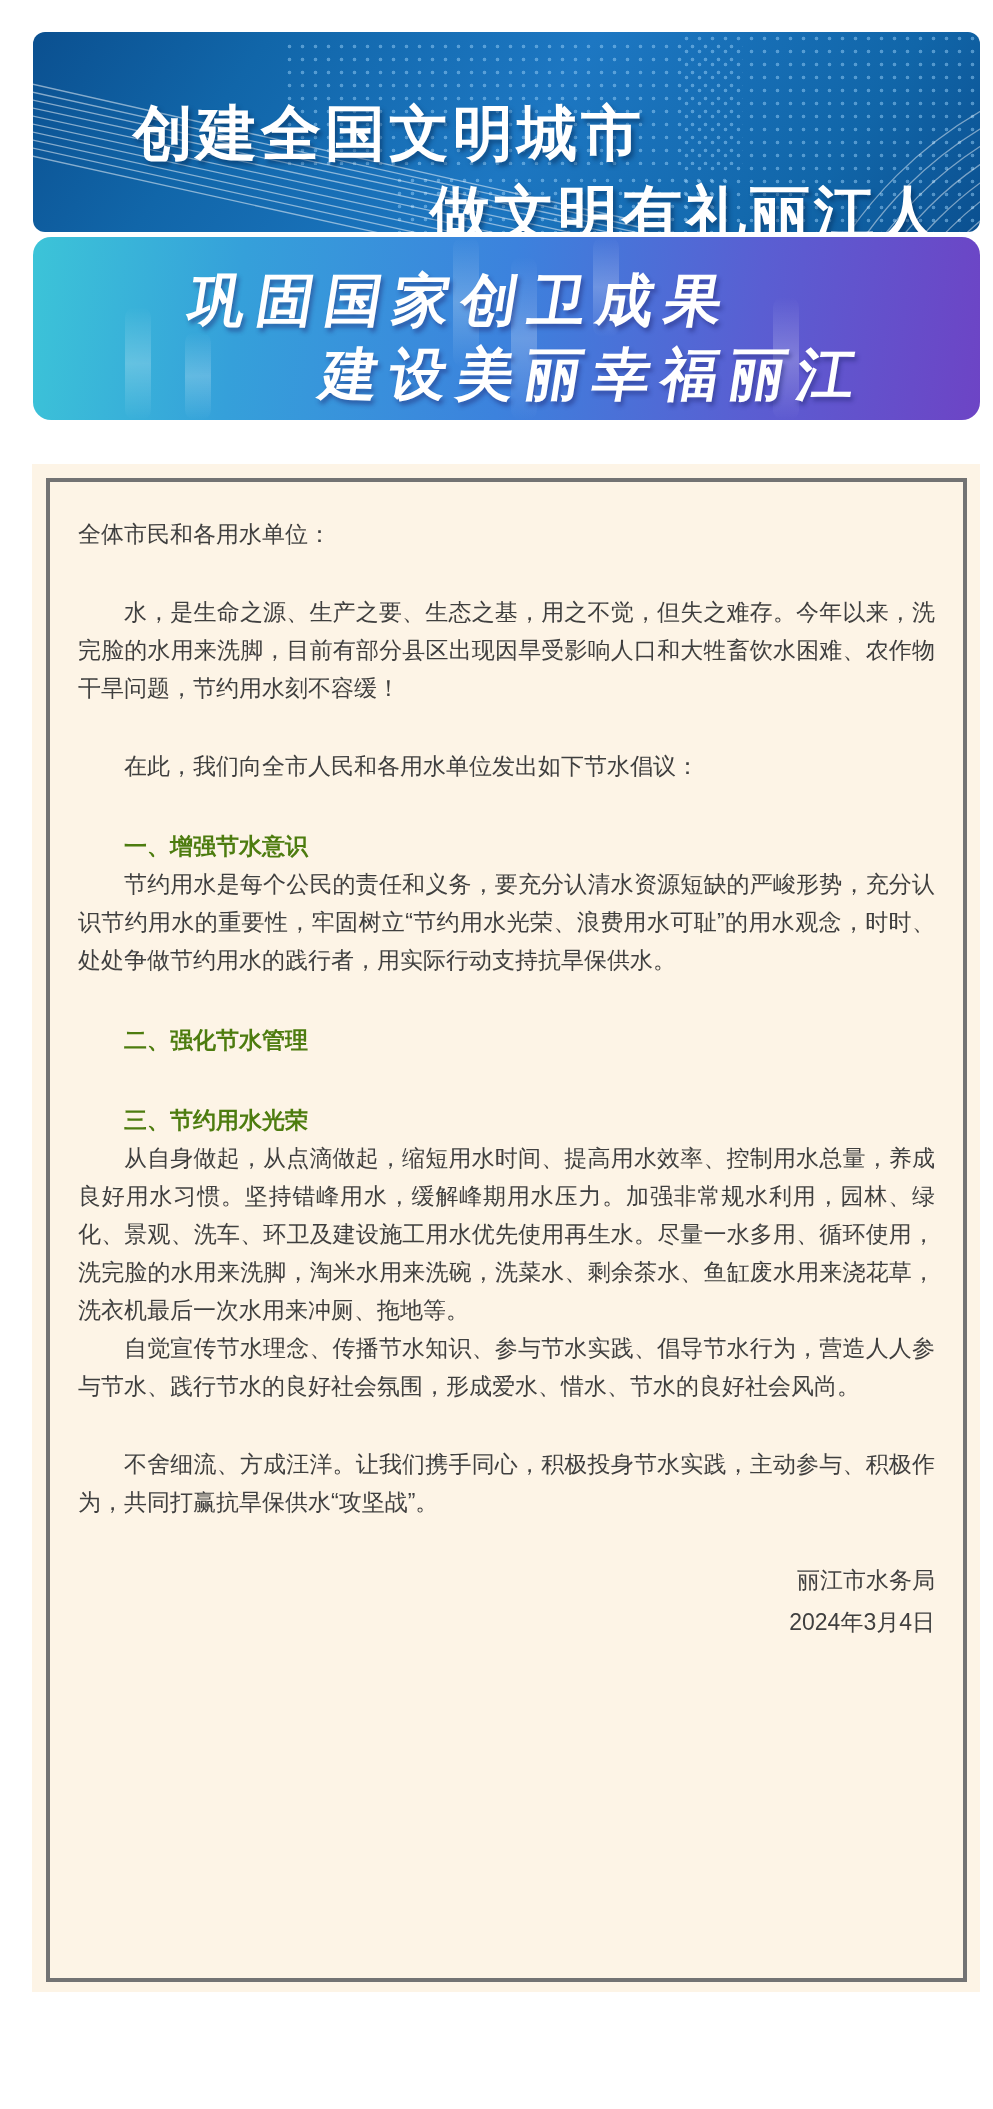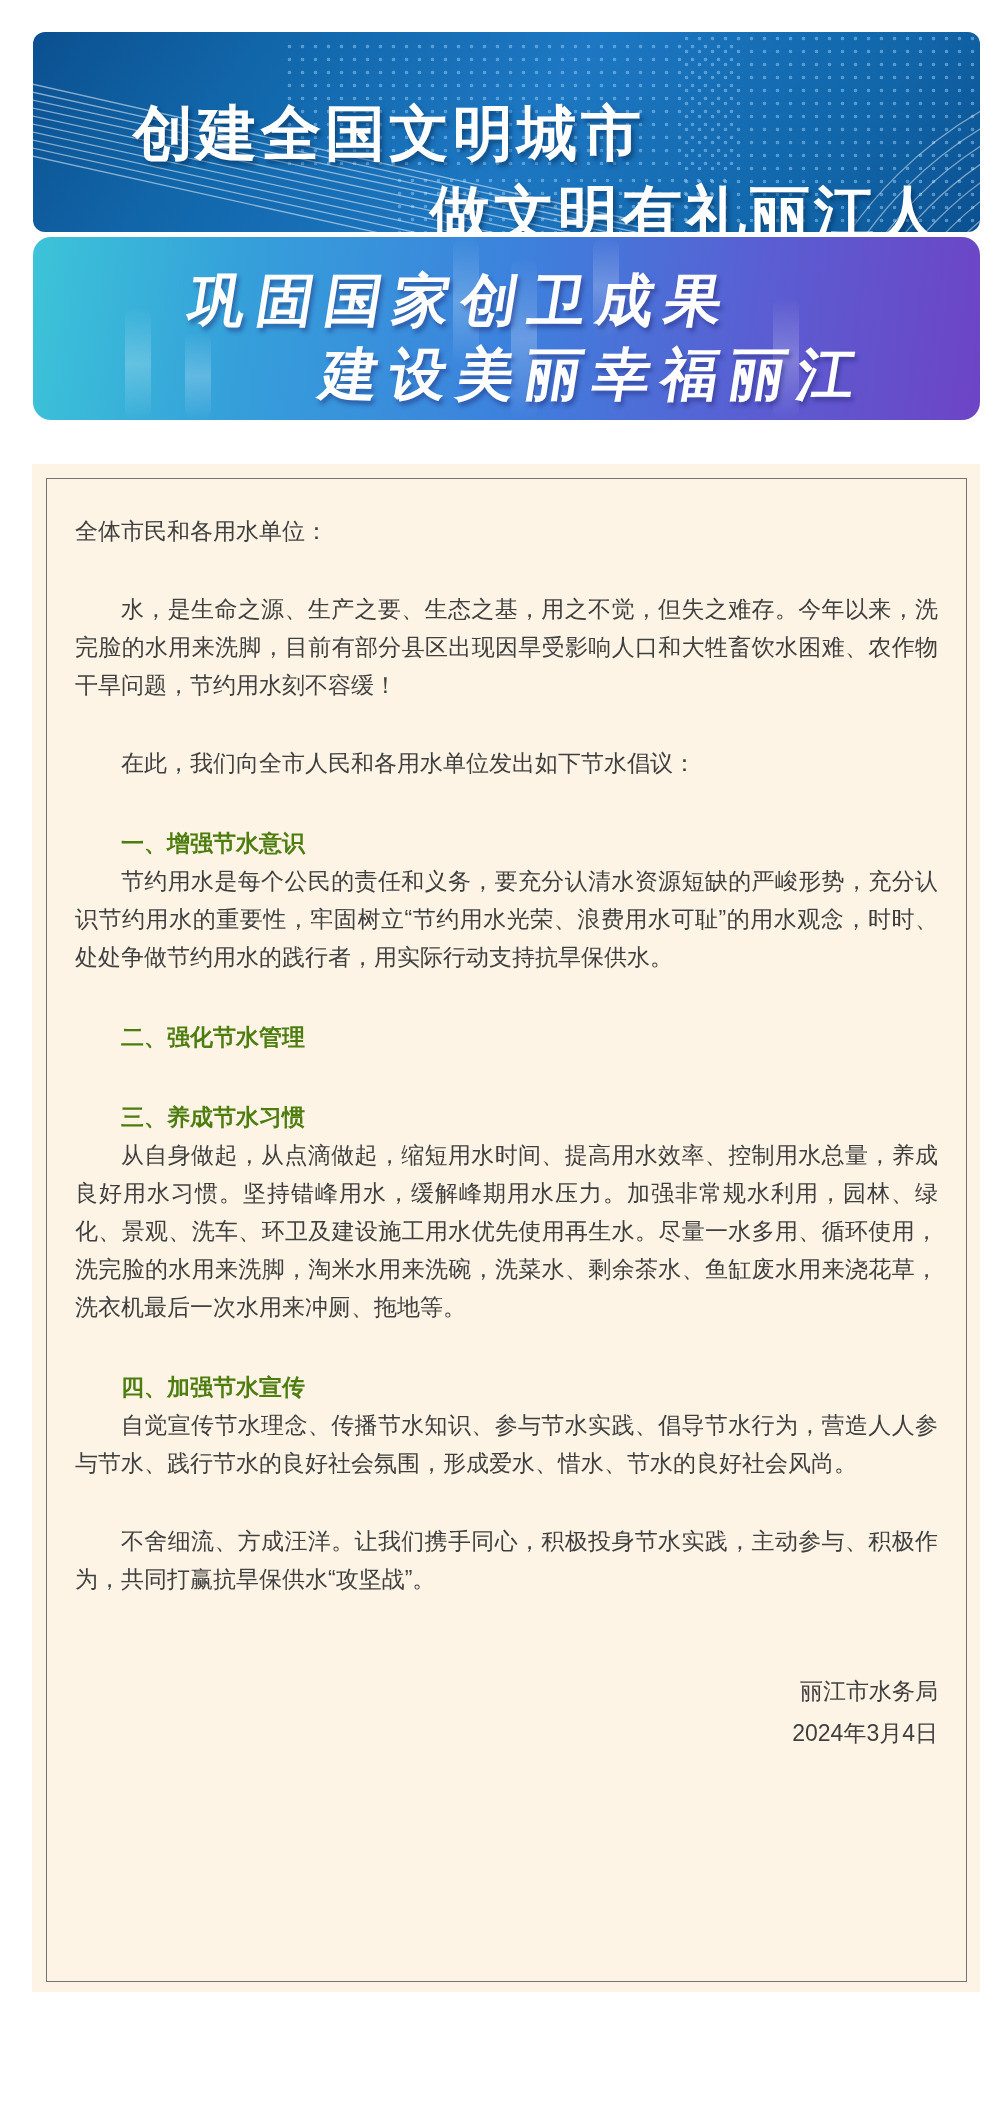--- a/index.html
+++ b/index.html
@@ -60,33 +60,33 @@
   .b2-line1{position:absolute;left:152px;top:26px;font-size:57px;}
   .b2-line2{position:absolute;left:296px;top:100px;font-size:57px;}
 
   
   .card{
     position:absolute;left:32px;top:464px;width:948px;height:1528px;
     background:#fdf4e6;
   }
   .card-inner{
     position:absolute;left:14px;top:14px;right:13px;bottom:10px;
-    border:1px solid #737373;
+    border:4px solid #737373;
     box-sizing:border-box;
     padding:33px 28px 0 28px;
   }
   .letter{
     color:#3f3f3f;font-size:23px;line-height:38px;
     text-align:justify;
   }
   .salutation{margin:0;}
   .block{margin:40px 0 0 0;text-indent:2em;}
   .heading{margin:42px 0 0 0;text-indent:2em;font-weight:700;color:#4d7c0f;}
   .section-body{margin:0;text-indent:2em;}
-  .sig-block{margin-top:72px;text-align:right;line-height:42px;}
+  .sig-block{margin-top:38px;text-align:right;line-height:42px;}
   .sig-line{margin:0;}
 </style>
 </head>
 <body>
 
 <div class="stage">
 
   <div class="banner1">
     <div class="dots dots-a"></div>
     <div class="dots dots-b"></div>
@@ -142,24 +142,23 @@
 
         <p class="block">水，是生命之源、生产之要、生态之基，用之不觉，但失之难存。今年以来，洗完脸的水用来洗脚，目前有部分县区出现因旱受影响人口和大牲畜饮水困难、农作物干旱问题，节约用水刻不容缓！</p>
 
         <p class="block">在此，我们向全市人民和各用水单位发出如下节水倡议：</p>
 
         <p class="heading">一、增强节水意识</p>
         <p class="section-body">节约用水是每个公民的责任和义务，要充分认清水资源短缺的严峻形势，充分认识节约用水的重要性，牢固树立“节约用水光荣、浪费用水可耻”的用水观念，时时、处处争做节约用水的践行者，用实际行动支持抗旱保供水。</p>
 
         <p class="heading">二、强化节水管理</p>
 
-        <p class="heading">三、养成节水习惯</p>
+        <p class="heading">三、节约用水光荣</p>
         <p class="section-body">从自身做起，从点滴做起，缩短用水时间、提高用水效率、控制用水总量，养成良好用水习惯。坚持错峰用水，缓解峰期用水压力。加强非常规水利用，园林、绿化、景观、洗车、环卫及建设施工用水优先使用再生水。尽量一水多用、循环使用，洗完脸的水用来洗脚，淘米水用来洗碗，洗菜水、剩余茶水、鱼缸废水用来浇花草，洗衣机最后一次水用来冲厕、拖地等。</p>
 
-        <p class="heading">四、加强节水宣传</p>
         <p class="section-body">自觉宣传节水理念、传播节水知识、参与节水实践、倡导节水行为，营造人人参与节水、践行节水的良好社会氛围，形成爱水、惜水、节水的良好社会风尚。</p>
 
         <p class="block">不舍细流、方成汪洋。让我们携手同心，积极投身节水实践，主动参与、积极作为，共同打赢抗旱保供水“攻坚战”。</p>
 
         <div class="sig-block">
           <p class="sig-line">丽江市水务局</p>
           <p class="sig-line">2024年3月4日</p>
         </div>
 
       </div>

